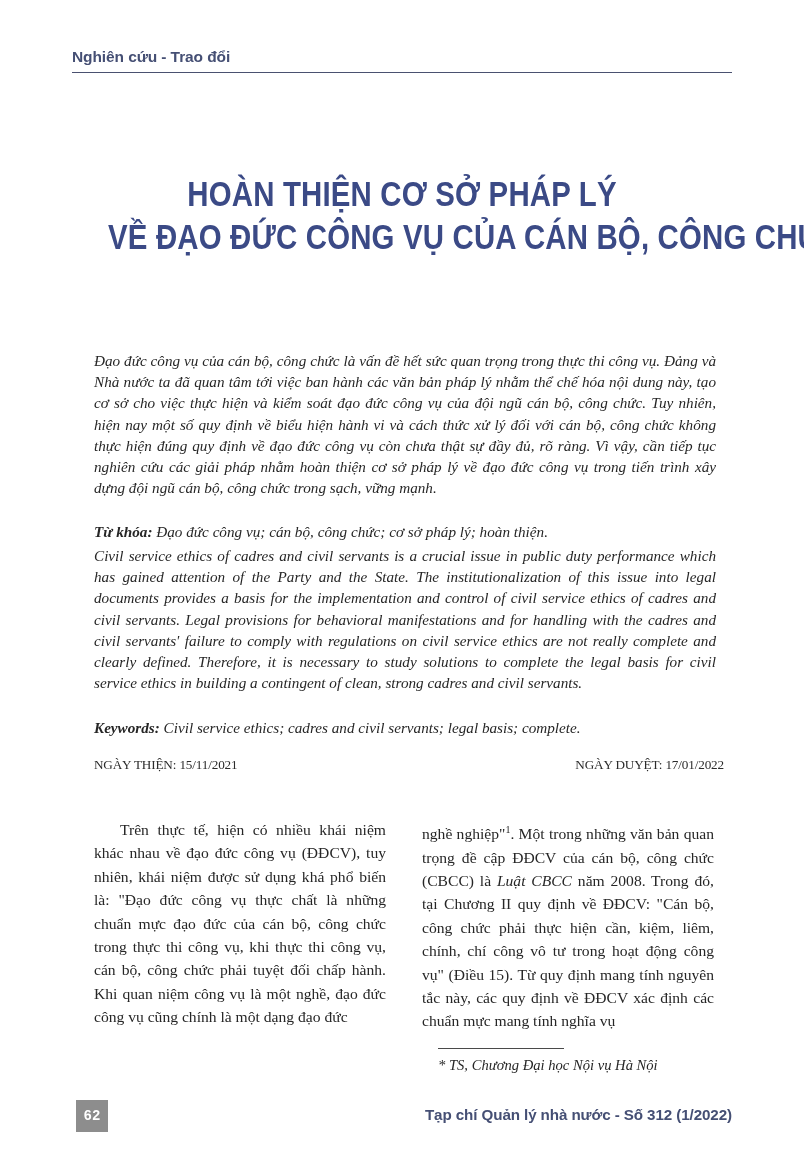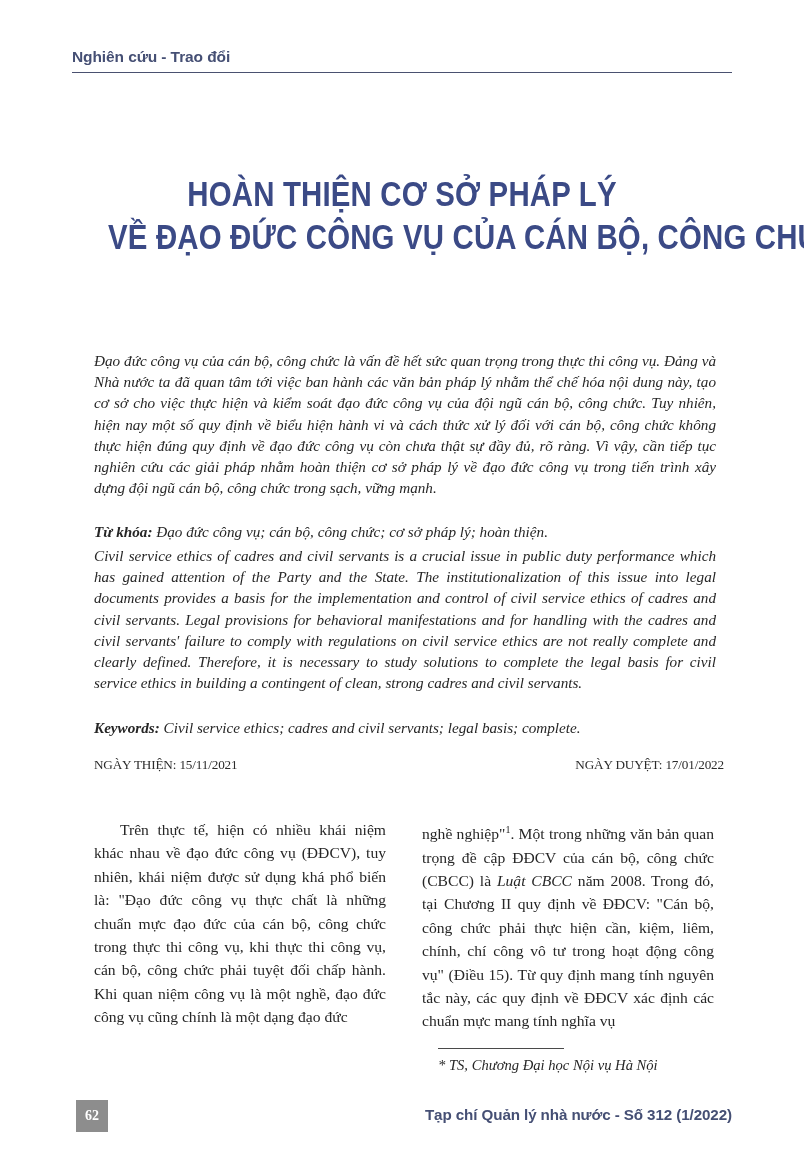--- a/index.html
+++ b/index.html
@@ -168,21 +168,21 @@
 
   
   .footer-pagebox {
     position: absolute;
     left: 76px;
     top: 1100px;
     width: 32px;
     height: 32px;
     background: #8d8d8d;
     color: #ffffff;
-    font-family: Liberation Serif, serif;
+    font-family: Liberation Mono, monospace;
     font-weight: bold;
     font-size: 14px;
     display: flex;
     align-items: center;
     justify-content: center;
   }
   .footer-journal {
     position: absolute;
     right: 72px;
     top: 1106px;

